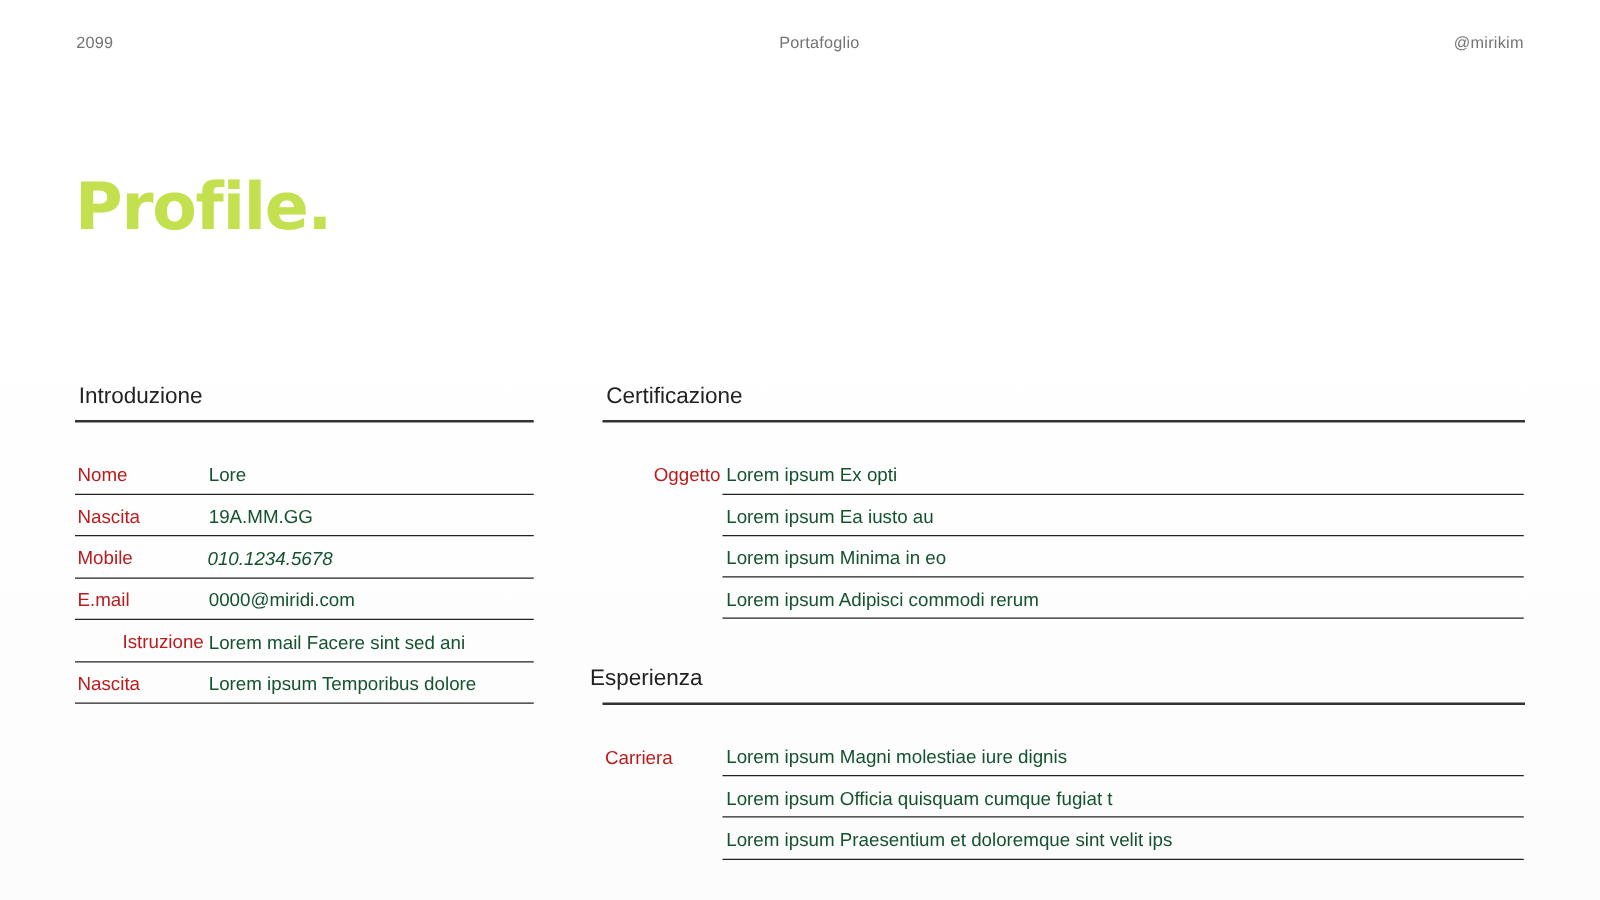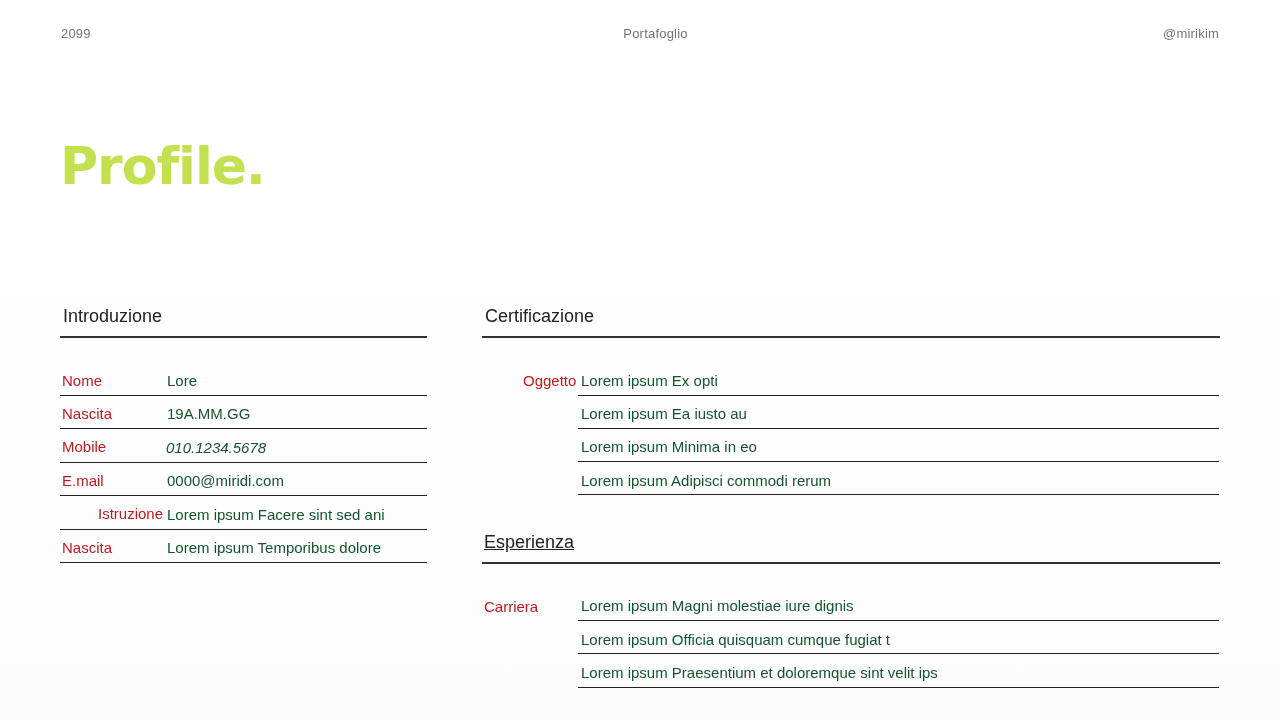--- a/index.html
+++ b/index.html
@@ -50,21 +50,21 @@
     <div class="val" style="left:166px;top:439px;font-style:italic;">010.1234.5678</div>
     <div class="row-line" style="left:60px;top:462px;width:367px;"></div>
   </div>
   <div>
     <div class="lbl" style="left:62px;top:472px;">E.mail</div>
     <div class="val" style="left:167px;top:472px;">0000@miridi.com</div>
     <div class="row-line" style="left:60px;top:495px;width:367px;"></div>
   </div>
   <div>
     <div class="lbl" style="left:62px;top:505px;margin-left:36px;">Istruzione</div>
-    <div class="val" style="left:167px;top:506px;">Lorem ipsum Facere sint sed ani</div>
+    <div class="val" style="left:167px;top:506px;">Lorem mail Facere sint sed ani</div>
     <div class="row-line" style="left:60px;top:529px;width:367px;"></div>
   </div>
   <div>
     <div class="lbl" style="left:62px;top:539px;">Nascita</div>
     <div class="val" style="left:167px;top:539px;">Lorem ipsum Temporibus dolore</div>
     <div class="row-line" style="left:60px;top:562px;width:367px;"></div>
   </div>
 </div>
 
 <div class="section-h" style="left:485px;top:306px;">Certificazione</div>
@@ -83,21 +83,21 @@
   <div>
     <div class="val" style="left:581px;top:438px;">Lorem ipsum Minima in eo</div>
     <div class="row-line" style="left:578px;top:461px;width:641px;"></div>
   </div>
   <div>
     <div class="val" style="left:581px;top:472px;">Lorem ipsum Adipisci commodi rerum</div>
     <div class="row-line" style="left:578px;top:494px;width:641px;"></div>
   </div>
 </div>
 
-<div class="section-h" style="left:484px;top:532px;text-decoration:underline;">Esperienza</div>
+<div class="section-h" style="left:472px;top:532px;">Esperienza</div>
 <div class="section-rule" style="left:482px;top:562px;width:738px;"></div>
 <div class="lbl" style="left:484px;top:598px;">Carriera</div>
 
 <div>
   <div>
     <div class="val" style="left:581px;top:597px;">Lorem ipsum Magni molestiae iure dignis</div>
     <div class="row-line" style="left:578px;top:620px;width:641px;"></div>
   </div>
   <div>
     <div class="val" style="left:581px;top:631px;">Lorem ipsum Officia quisquam cumque fugiat t</div>

